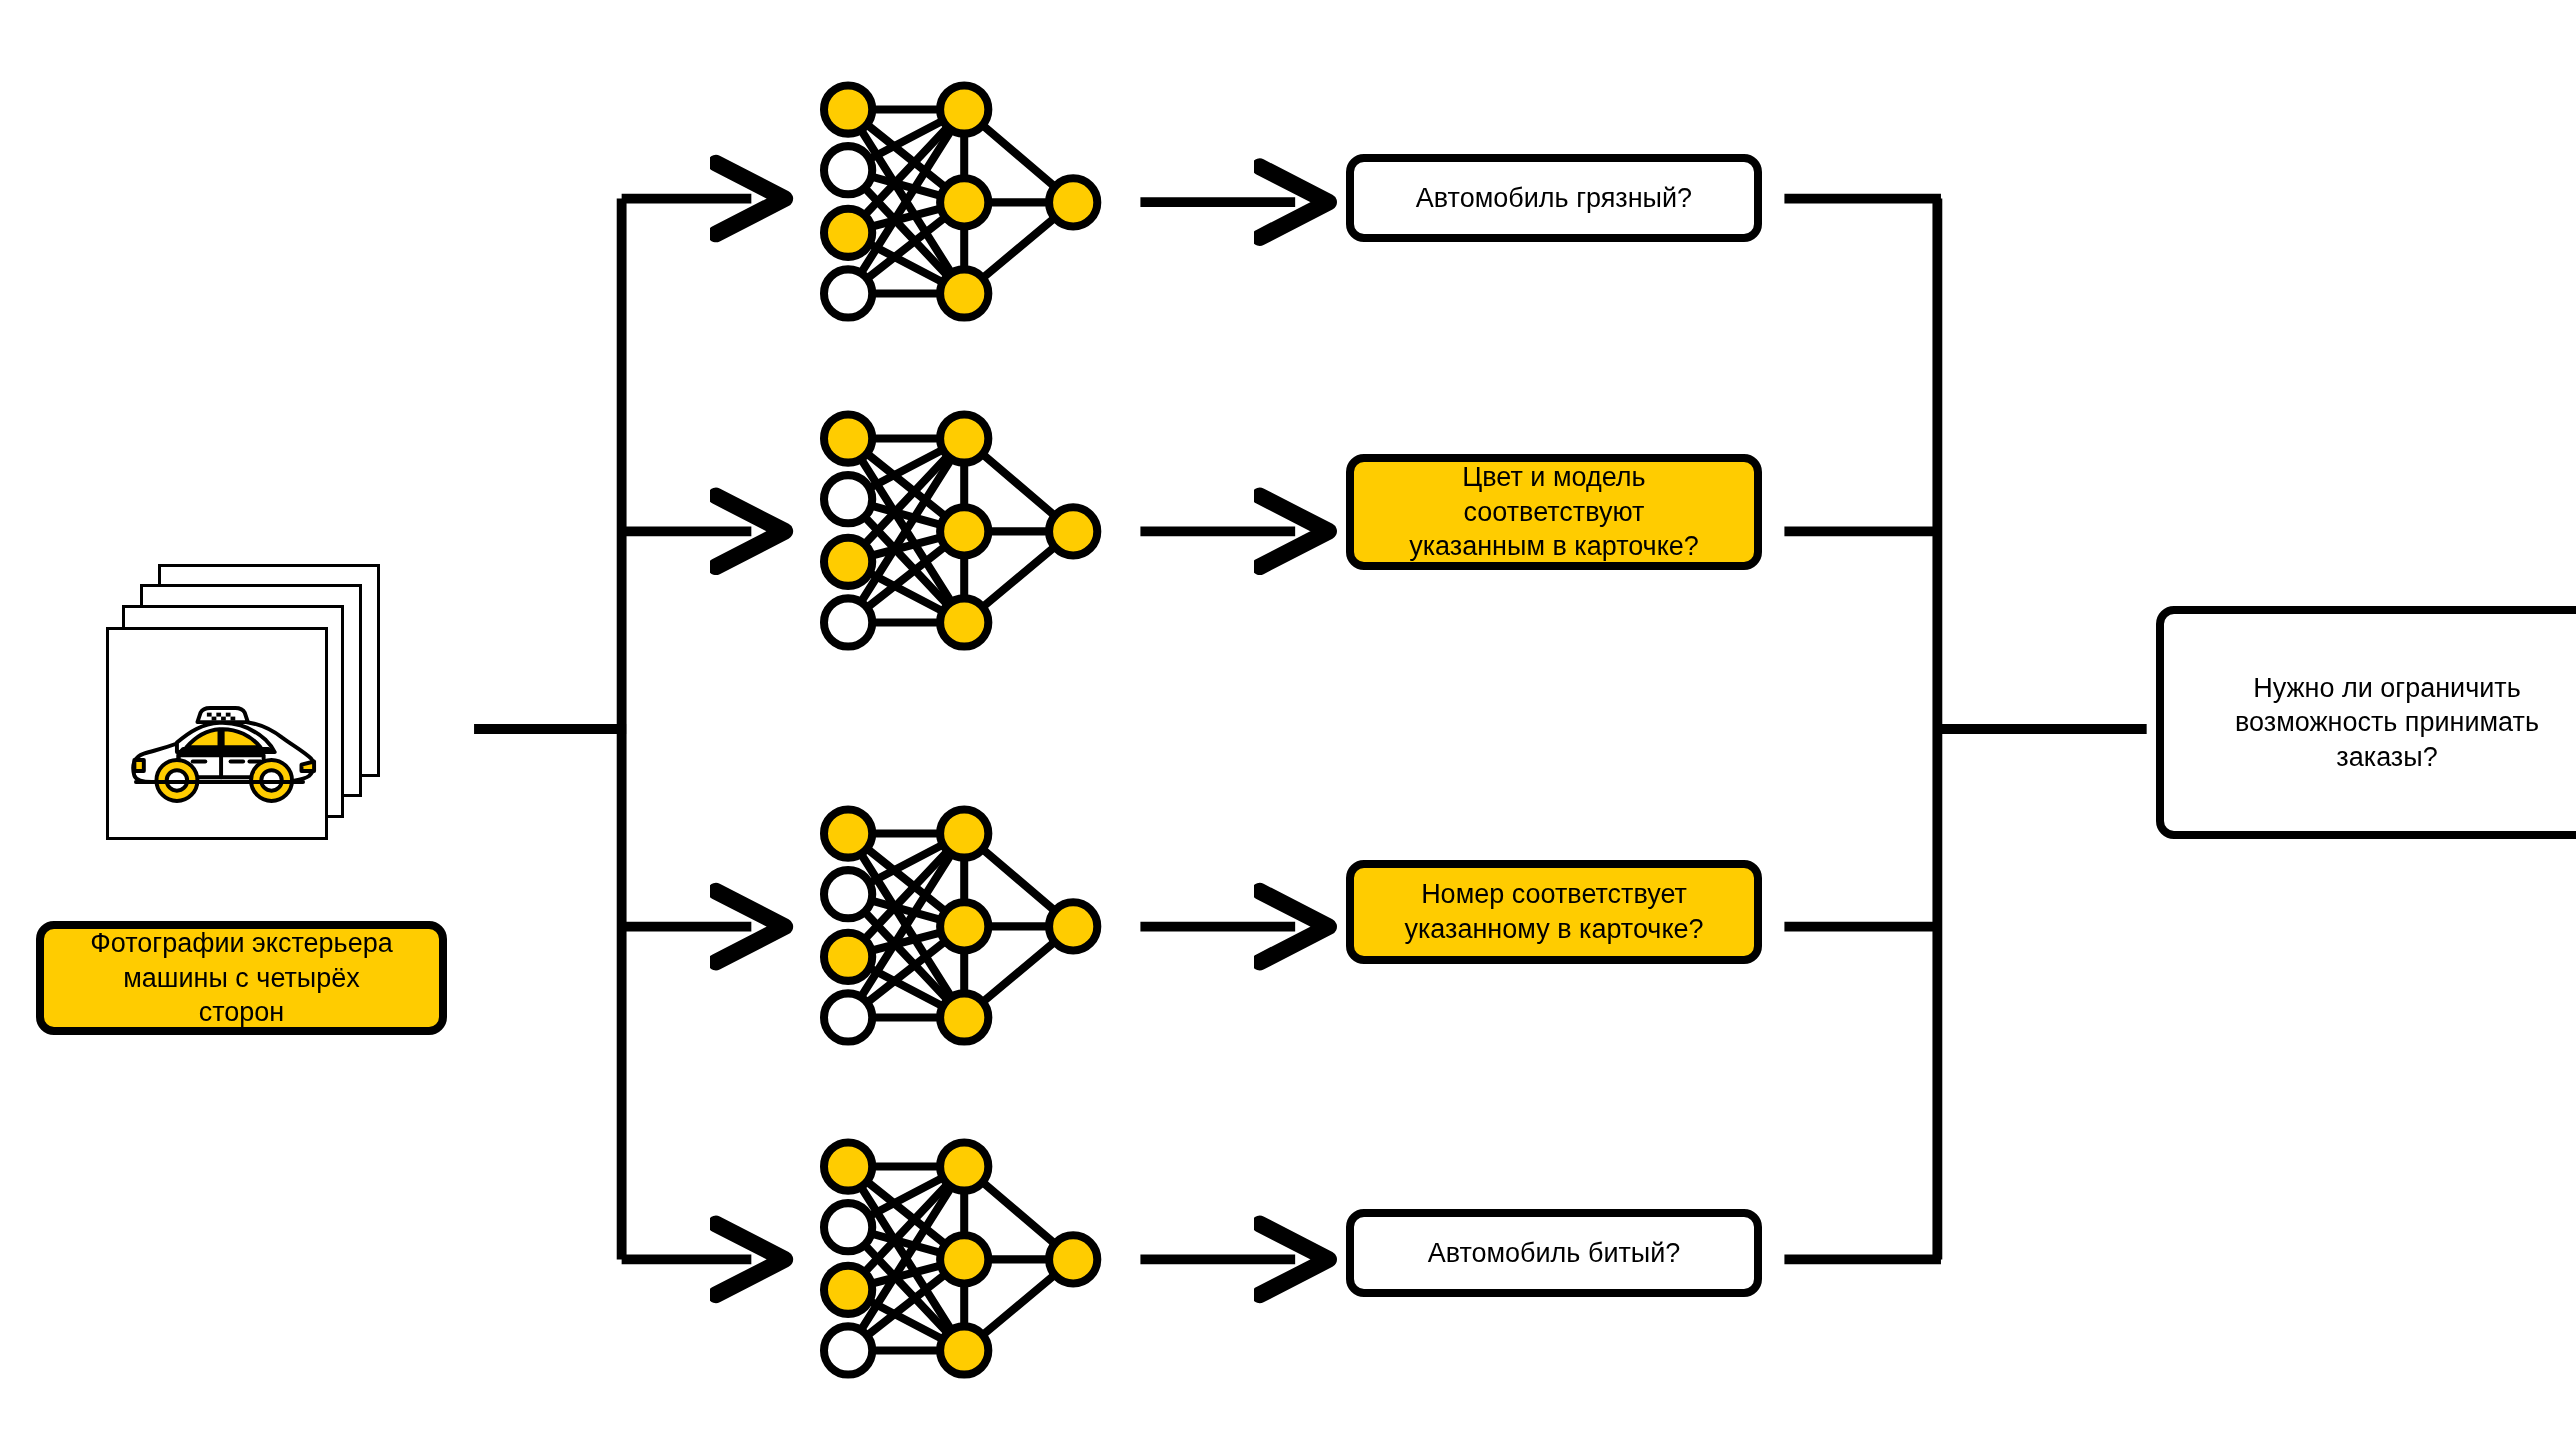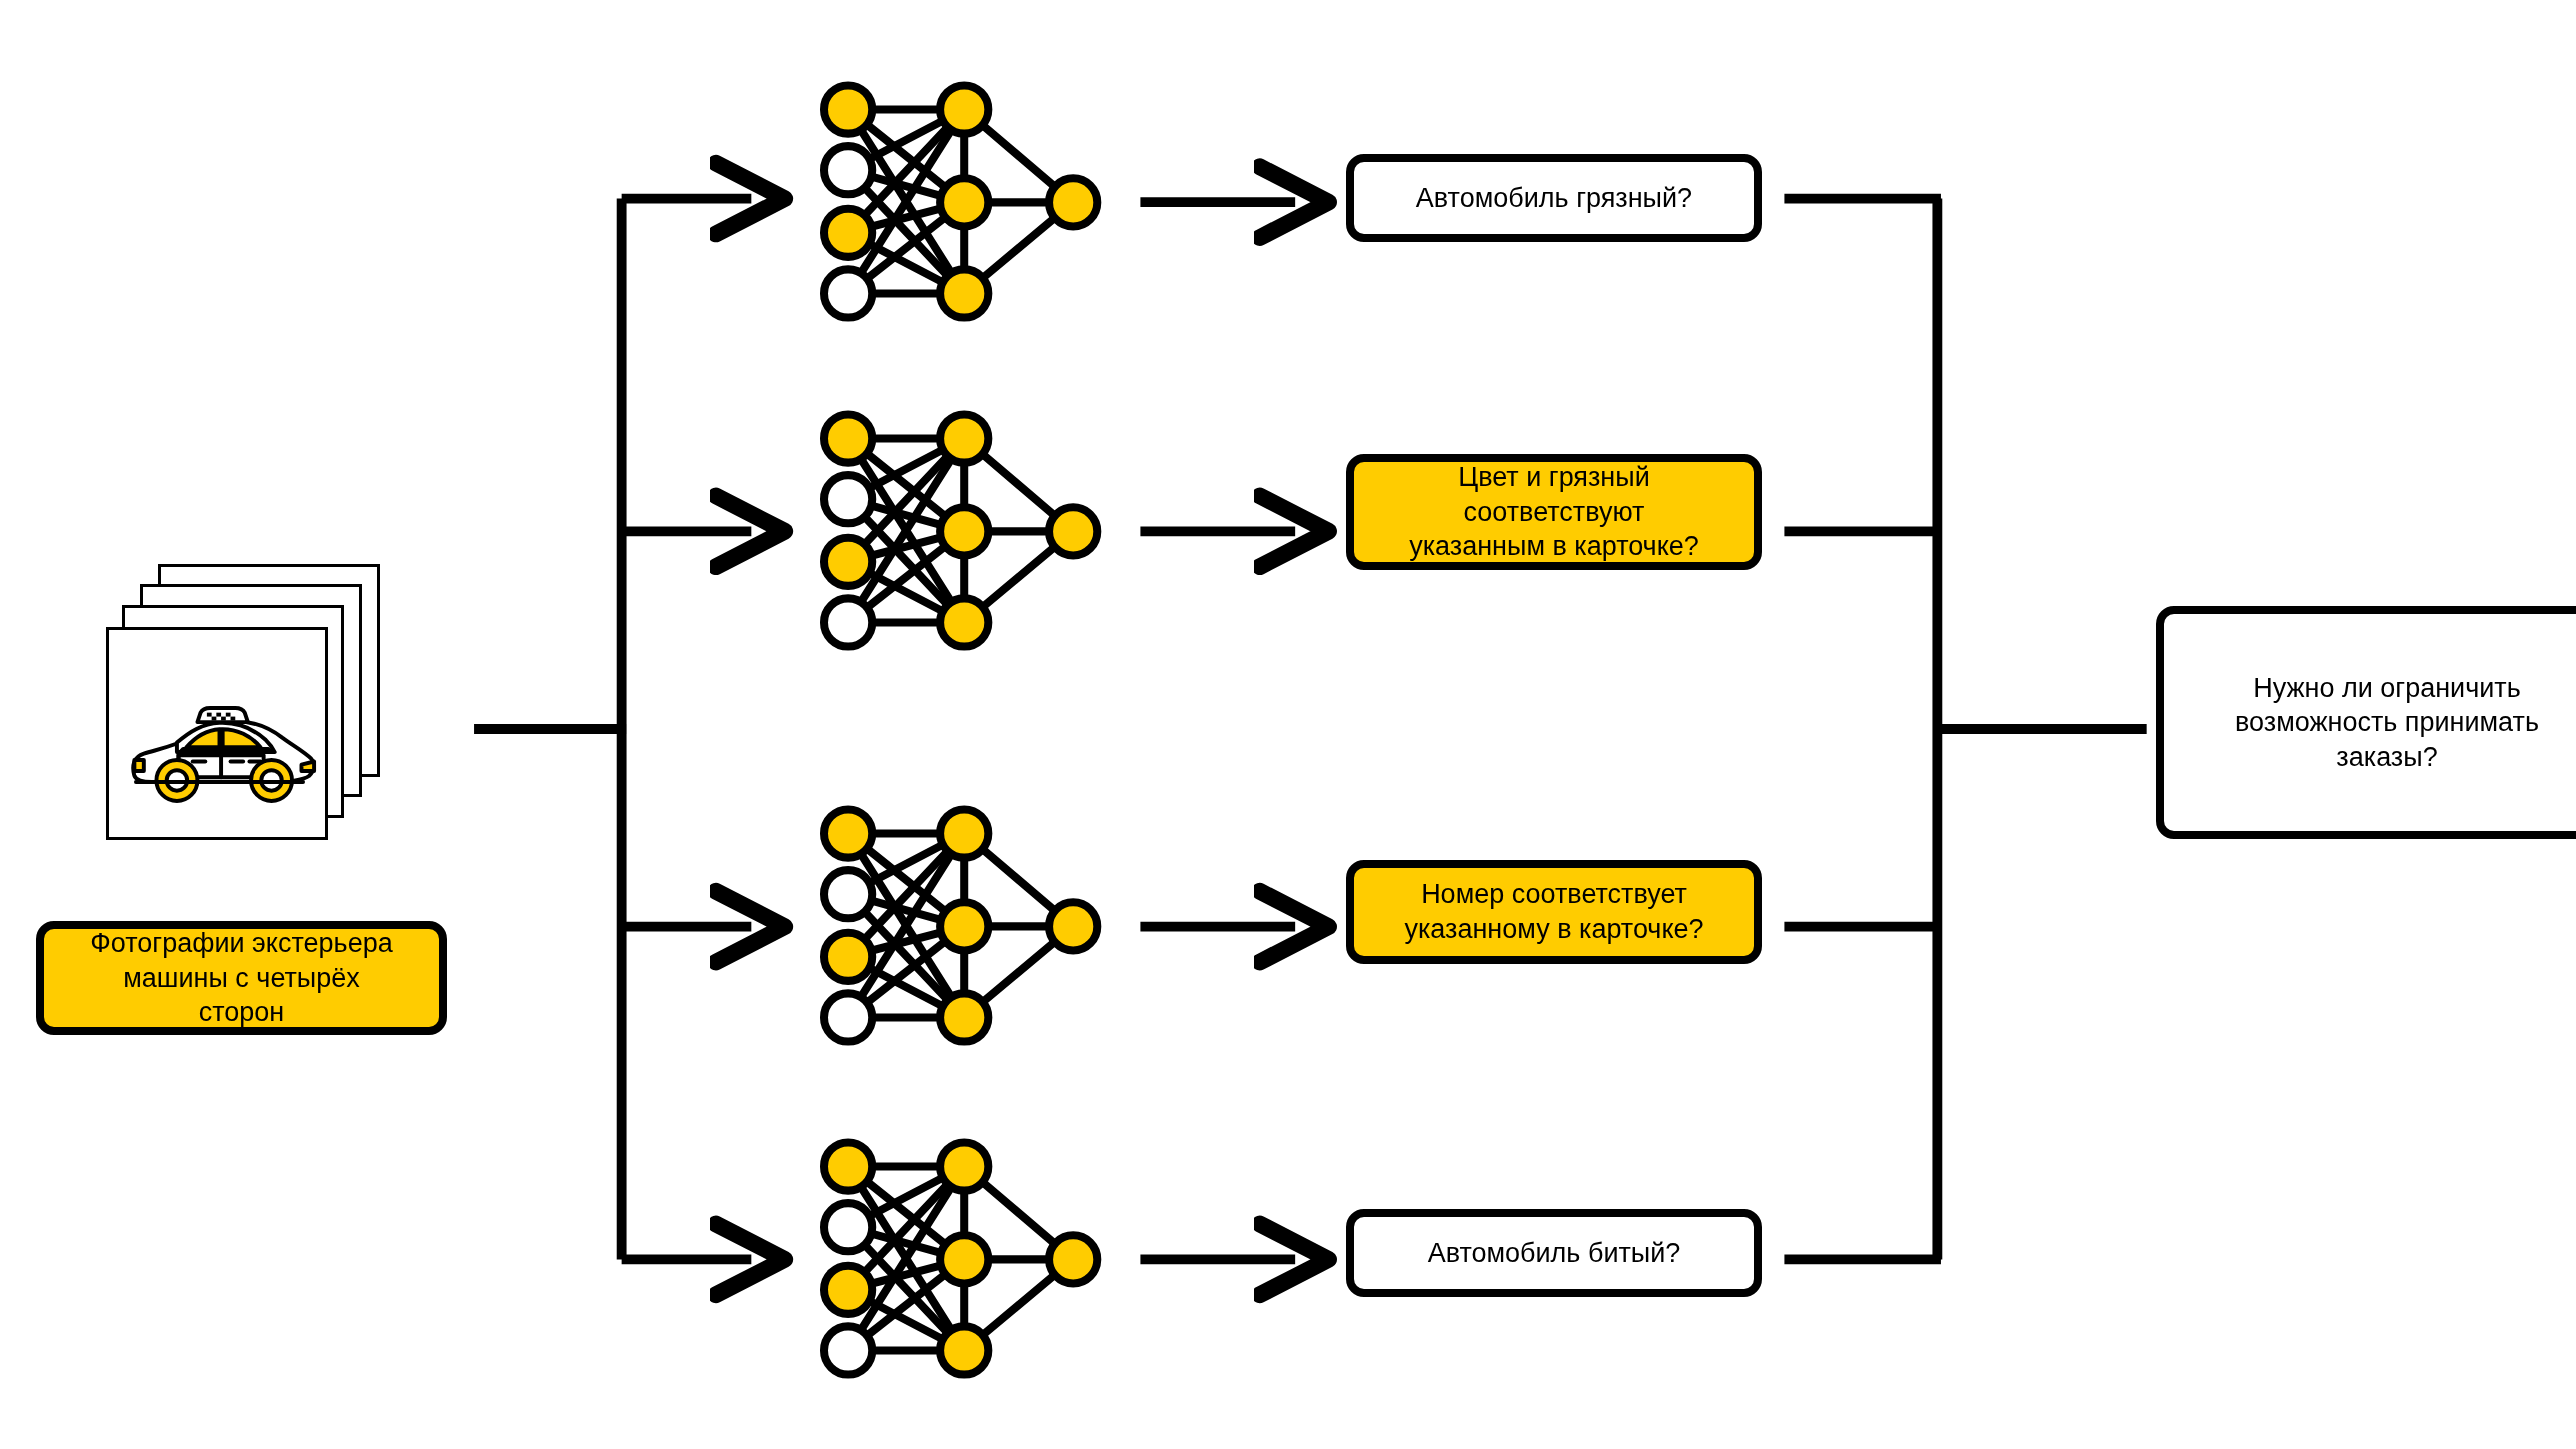--- a/index.html
+++ b/index.html
@@ -302,21 +302,21 @@
       <circle cx="178" cy="248" r="27" fill="#ffcc00"></circle>
       <circle cx="300" cy="146" r="27" fill="#ffcc00"></circle>
     </g>
   </svg>
 
   <div class="node-box" style="left:1346px; top:154px; width:416px; height:88px;">
     <span class="lbl">Автомобиль грязный?</span>
   </div>
 
   <div class="node-box accent" style="left:1346px; top:454px; width:416px; height:116px;">
-    <span class="lbl">Цвет и грязный
+    <span class="lbl">Цвет и модель
 соответствуют
 указанным в карточке?</span>
   </div>
 
   <div class="node-box" style="left:1346px; top:1209px; width:416px; height:88px;">
     <span class="lbl">Автомобиль битый?</span>
   </div>
 
   <div class="node-box accent" style="left:1346px; top:860px; width:416px; height:104px;">
     <span class="lbl">Номер соответствует

